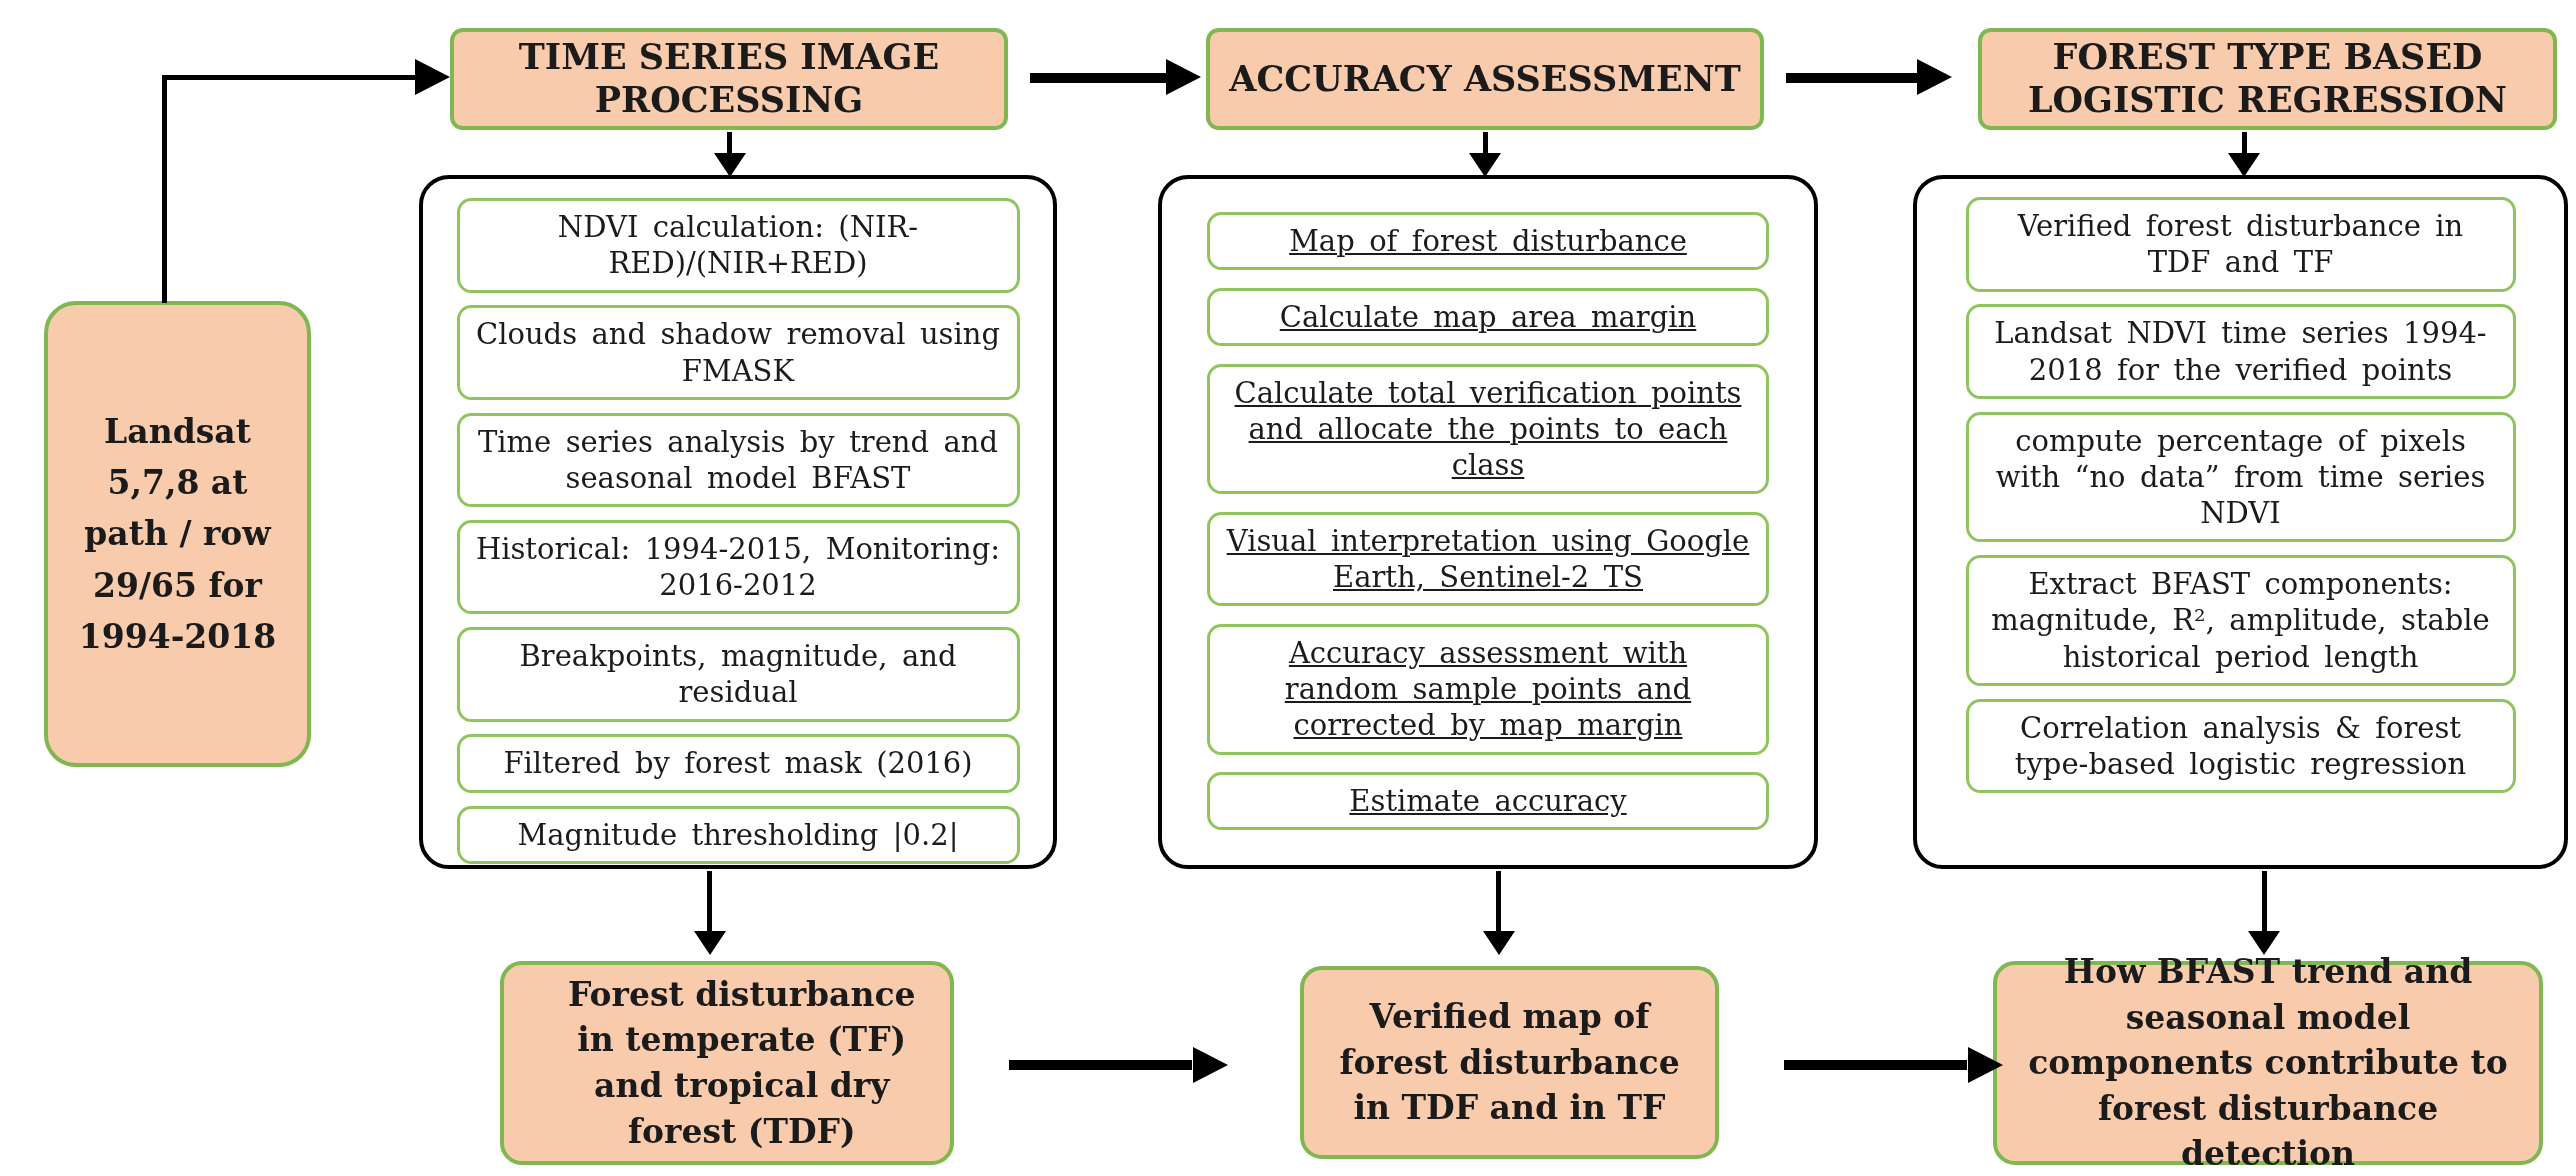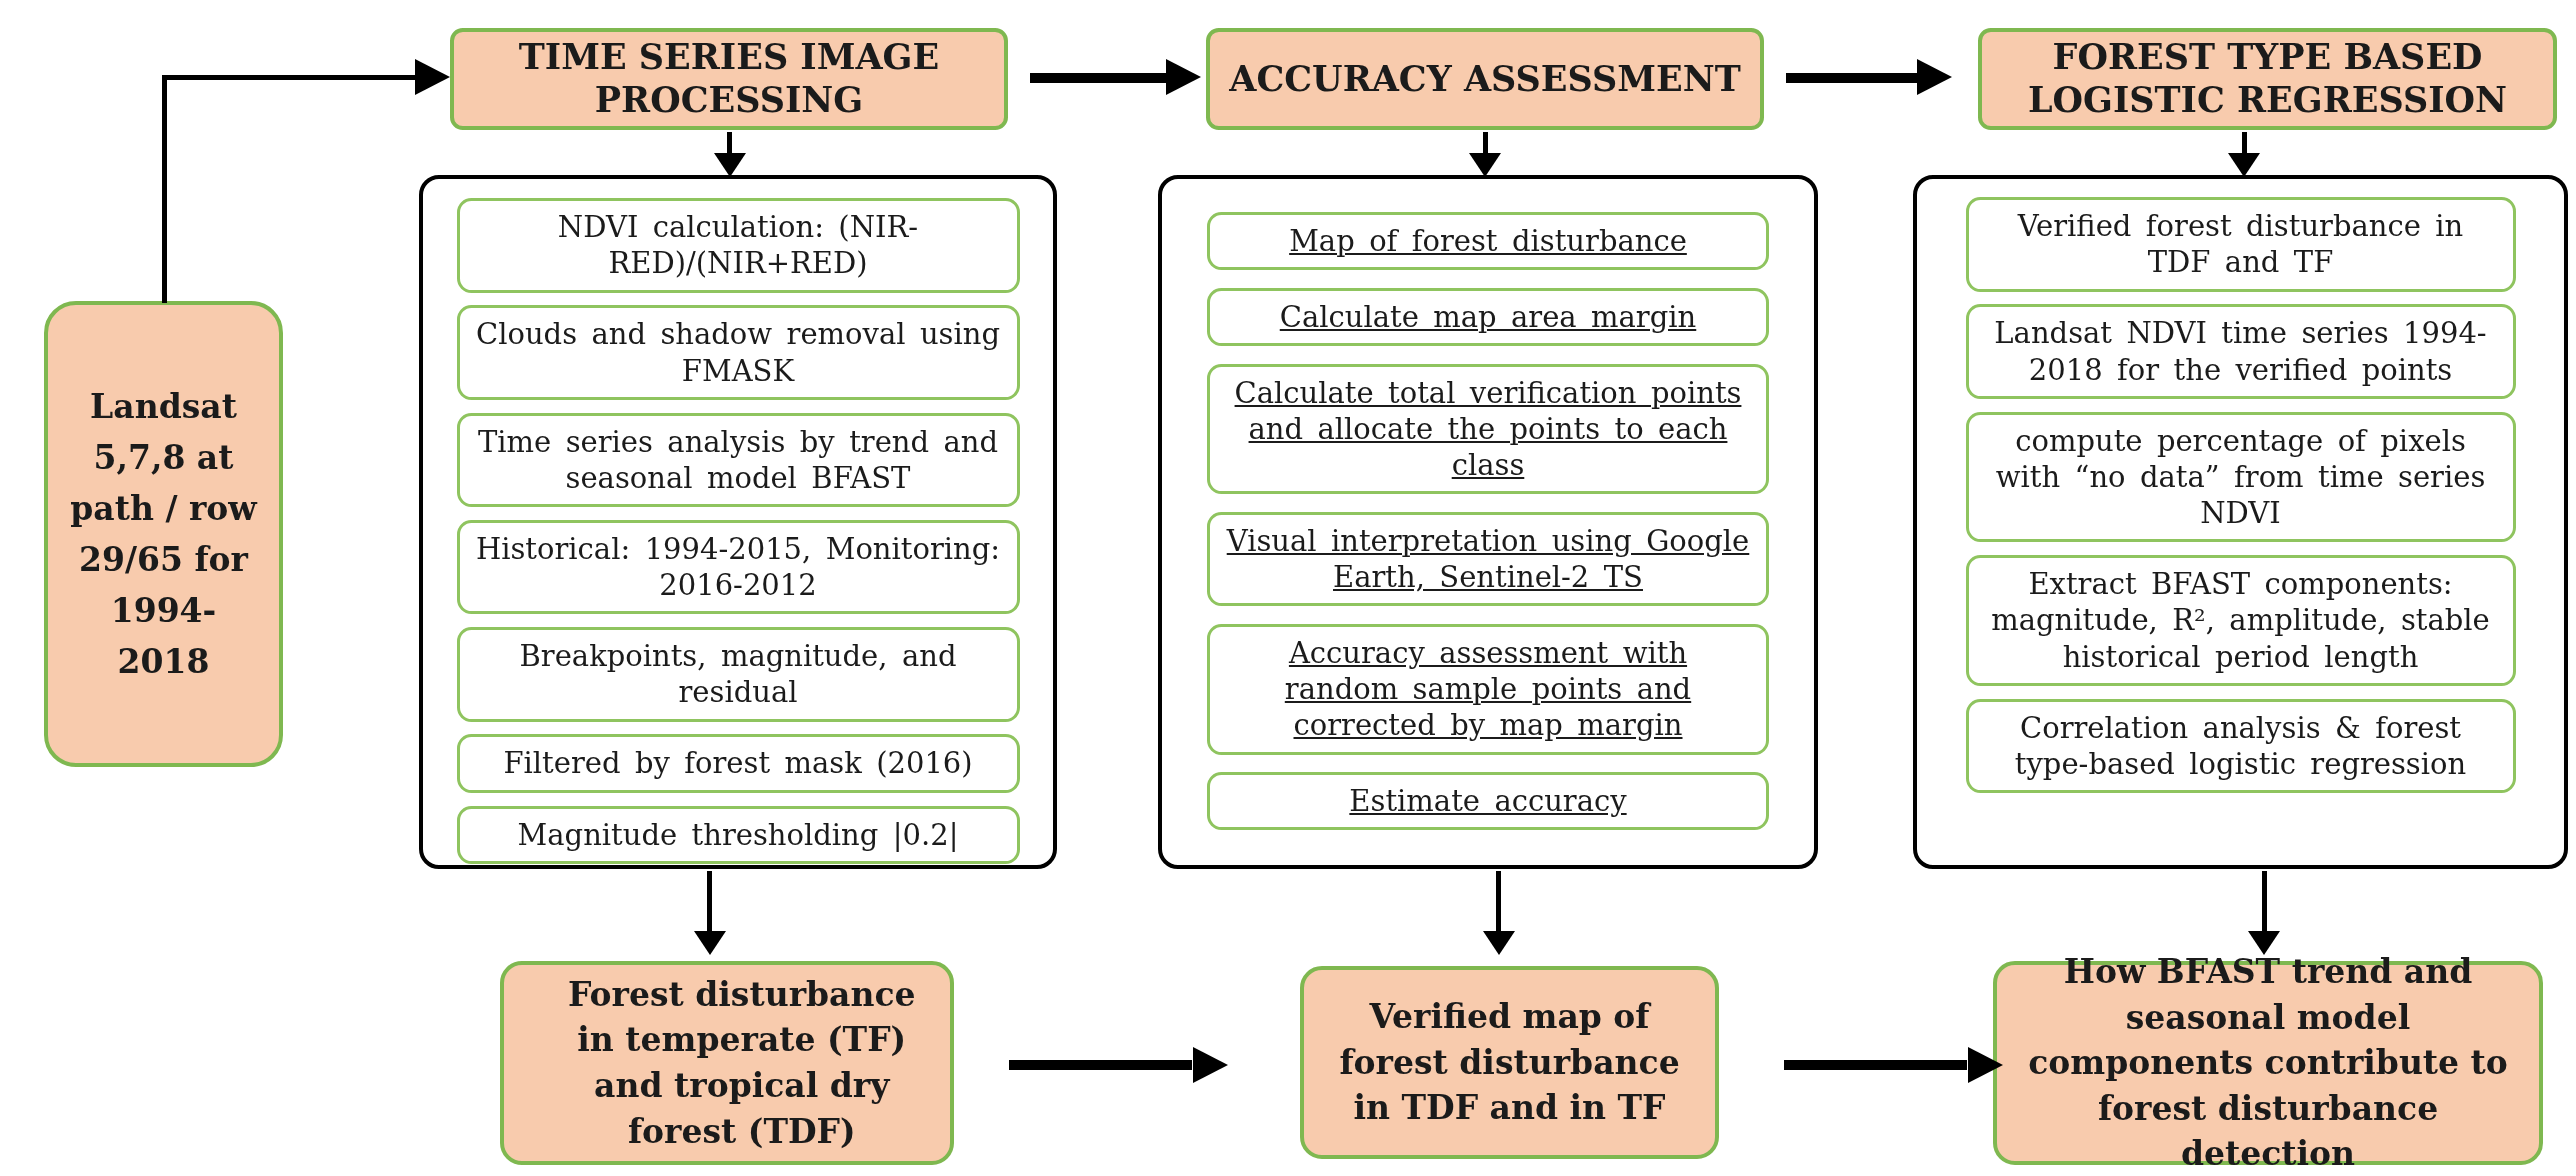--- a/index.html
+++ b/index.html
@@ -23,21 +23,21 @@
     font-weight: bold;
     font-size: 35px;
     line-height: 1.22;
     box-sizing: border-box;
     padding: 3.2px 14.4px;
   }
   
   .grp {
     position: absolute;
     border: 4px solid #000000;
-    border-radius: 20px;
+    border-radius: 30px;
     background: #ffffff;
     box-sizing: border-box;
     display: flex; flex-direction: column; align-items: center;
   }
   .grp.c1 { padding-top: 19px; }
   .grp.c1 .ibox { margin-bottom: 12.8px; width: 563px; }
   .grp.c2 { padding-top: 33px; }
   .grp.c2 .ibox { margin-bottom: 17.5px; width: 562px; text-decoration: underline; }
   .grp.c3 { padding-top: 18px; }
   .grp.c3 .ibox { margin-bottom: 12.8px; width: 550px; }
@@ -82,21 +82,21 @@
     border-top: 18.3px solid transparent;
     border-bottom: 18.3px solid transparent;
     border-left: 35px solid #000000;
   }
 </style>
 </head>
 <body>
 
 <div class="canvas">
 
-  <div class="peach source" style="left:44px; top:301px; width:239px; height:466px;">Landsat 5,7,8 at path / row 29/65 for 1994-2018</div>
+  <div class="peach source" style="left:44px; top:301px; width:267px; height:466px;">Landsat 5,7,8 at path / row 29/65 for 1994-2018</div>
 
   <div class="seg" style="left:162px; top:75px; width:4.8px; height:228px;"></div>
   <div class="seg" style="left:162px; top:75px; width:255px; height:4.8px;"></div>
   <div class="tri-right" style="left:415px; top:59px;"></div>
 
   <div class="hdr" style="left:450px; top:28px; width:558px; height:102px;">TIME SERIES IMAGE PROCESSING</div>
   <div class="hdr" style="left:1206px; top:28px; width:558px; height:102px;">ACCURACY ASSESSMENT</div>
   <div class="hdr" style="left:1978px; top:28px; width:579px; height:102px;">FOREST TYPE BASED LOGISTIC REGRESSION</div>
 
   <div class="seg" style="left:1030px; top:73px; width:136px; height:9.6px;"></div>

